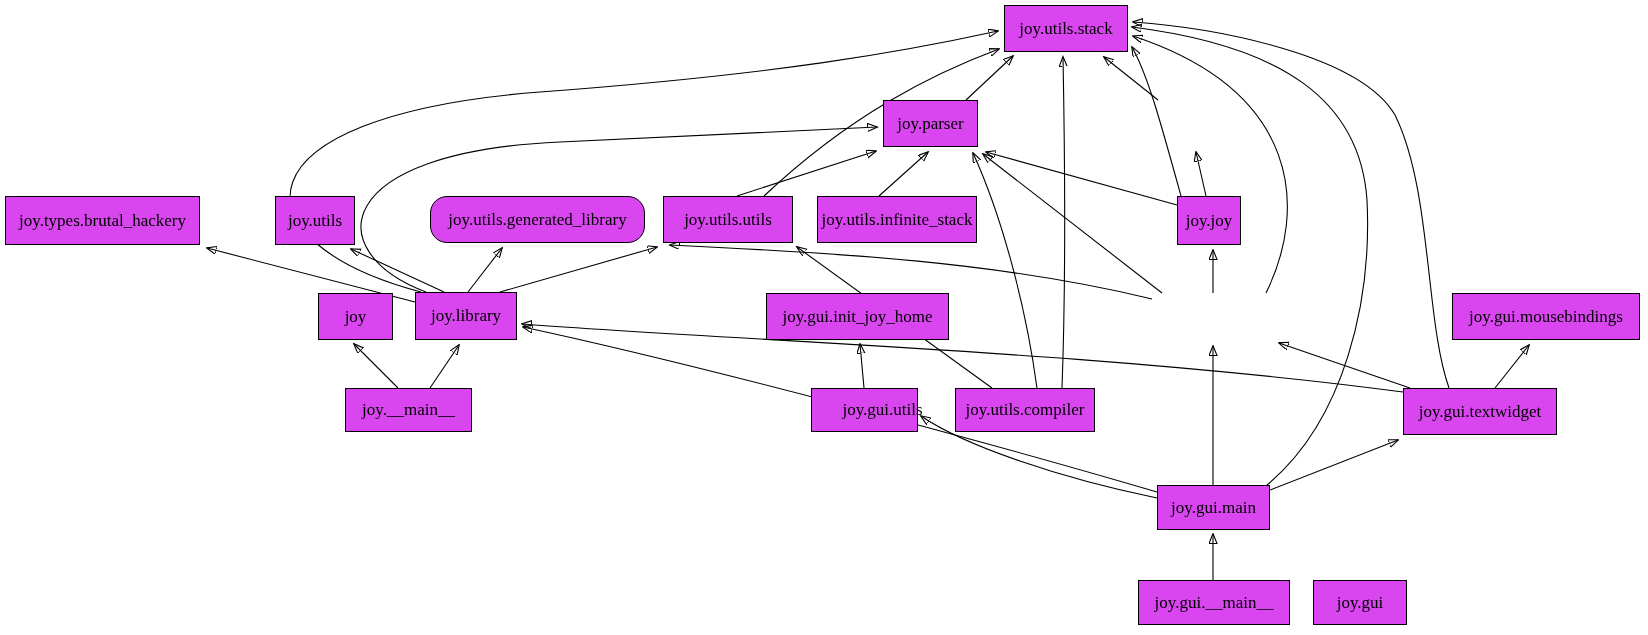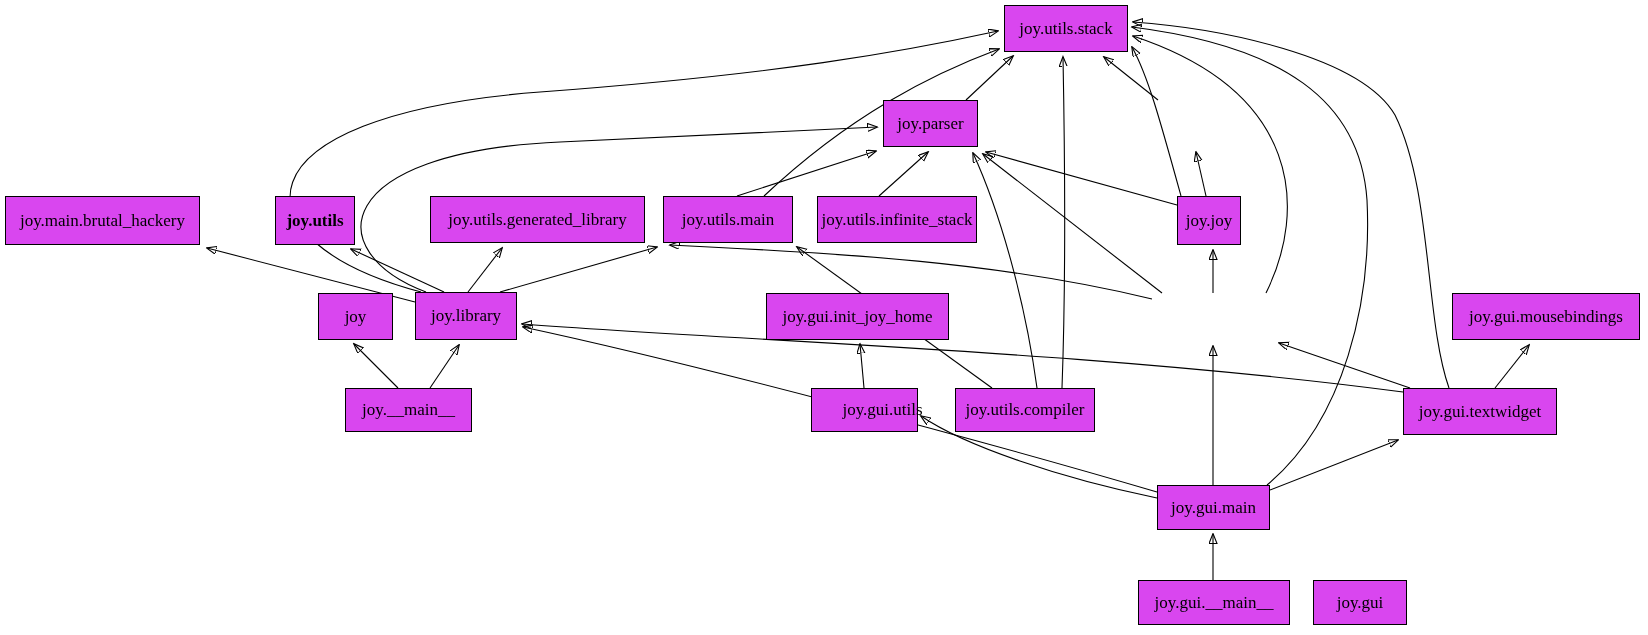--- a/index.html
+++ b/index.html
@@ -77,30 +77,30 @@
       <path d="M1213,580 L1213,534" marker-end="url(#arrow)"></path>
     </svg>
 
   <div class="node" style="left: 1004px; top: 5px; width: 124px; height: 47px;">
       <span>joy.utils.stack</span>
     </div>
   <div class="node" style="left: 883px; top: 100px; width: 95px; height: 47px;">
       <span>joy.parser</span>
     </div>
   <div class="node" style="left: 5px; top: 196px; width: 195px; height: 49px;">
-      <span>joy.main.brutal_hackery</span>
+      <span>joy.types.brutal_hackery</span>
     </div>
-  <div class="node" style="left: 275px; top: 196px; width: 80px; height: 49px; font-weight: bold;">
+  <div class="node" style="left: 275px; top: 196px; width: 80px; height: 49px;">
       <span>joy.utils</span>
     </div>
-  <div class="node" style="left: 430px; top: 196px; width: 215px; height: 47px;">
+  <div class="node" style="left: 430px; top: 196px; width: 215px; height: 47px; border-radius: 17px;">
       <span>joy.utils.generated_library</span>
     </div>
   <div class="node" style="left: 663px; top: 196px; width: 130px; height: 47px;">
-      <span>joy.utils.main</span>
+      <span>joy.utils.utils</span>
     </div>
   <div class="node" style="left: 817px; top: 196px; width: 160px; height: 47px;">
       <span>joy.utils.infinite_stack</span>
     </div>
   <div class="node" style="left: 1177px; top: 196px; width: 64px; height: 49px;">
       <span>joy.joy</span>
     </div>
   <div class="node" style="left: 318px; top: 293px; width: 75px; height: 47px;">
       <span>joy</span>
     </div>

